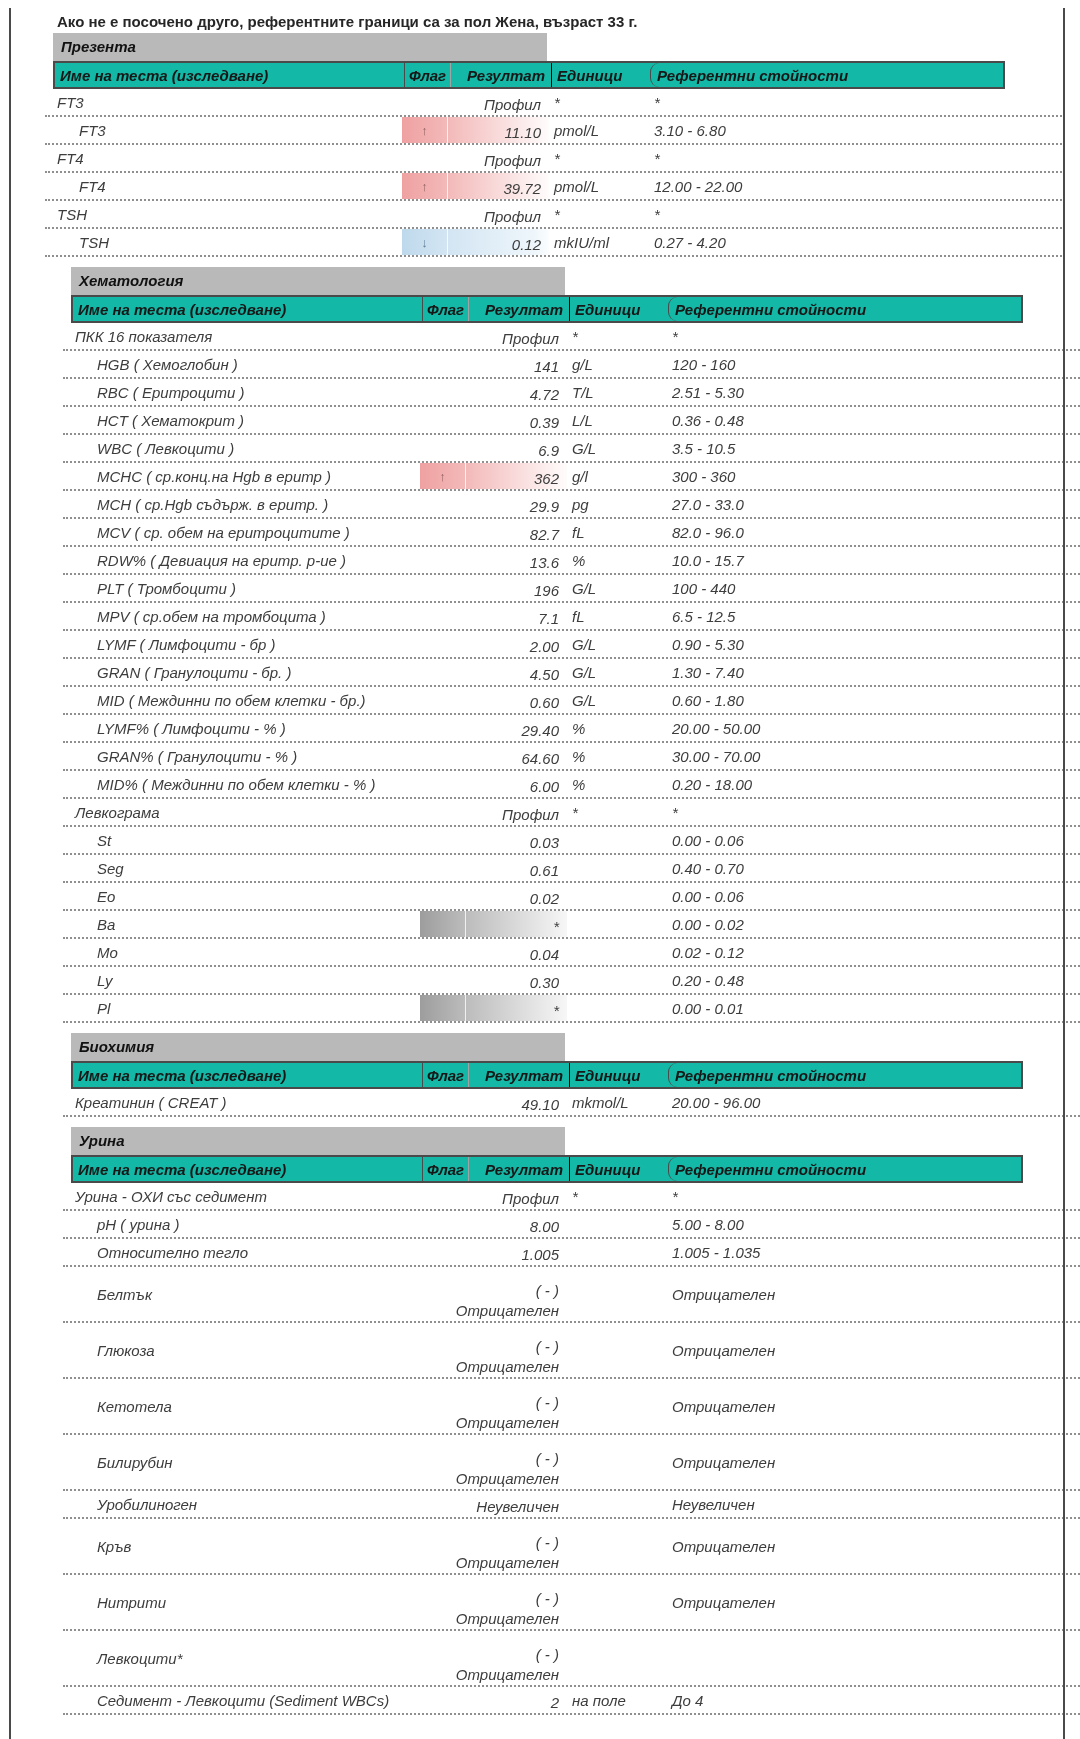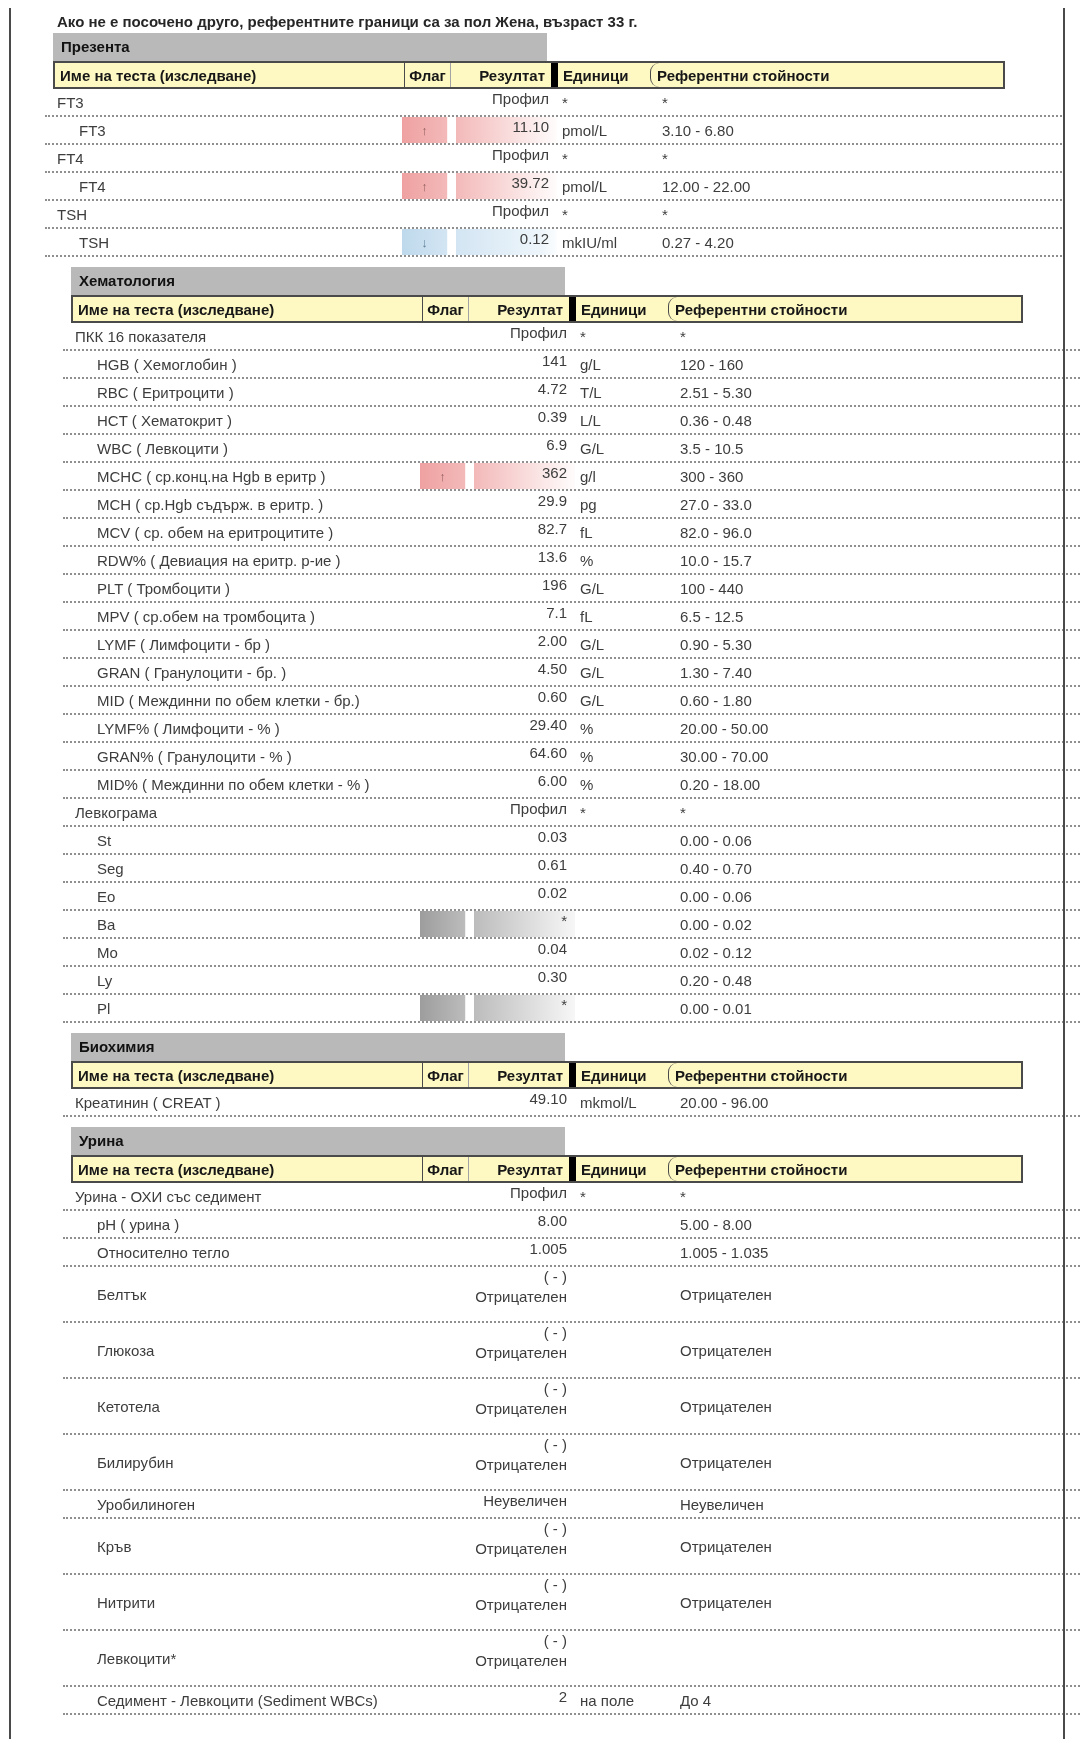--- a/index.html
+++ b/index.html
@@ -8,50 +8,50 @@
     font-family:"Liberation Sans","DejaVu Sans",sans-serif;
     font-size:15px;color:#3d3d3d;
   }
   .vline{position:absolute;top:8px;bottom:0;width:2px;background:#4a4a4a;}
   .vline.left{left:9px;}
   .vline.right{left:1063px;}
   .note{
     padding:13px 0 0 57px;height:33px;box-sizing:border-box;
     font-weight:bold;color:#262626;
   }
-  .section{margin-top:0;}
+  .section{margin-top:0;font-style:italic;}
   .section + .section{margin-top:10px;padding-left:18px;}
   .section-title{
     margin-left:53px;width:494px;height:28px;line-height:28px;
     background:#b9b9b9;color:#111;font-weight:bold;
     padding-left:8px;box-sizing:border-box;
   }
   .thead{
     margin-left:53px;width:952px;height:28px;box-sizing:border-box;
     border:2px solid #4a4a4a;display:flex;font-weight:bold;color:#171717;
-    background:#fef9c3;
+    background:#14b8a6;
     justify-content:space-between;
   }
   .thead .th{box-sizing:border-box;display:flex;align-items:center;height:100%;}
   .th-name{width:349px;padding-left:5px;}
   .th-flag{width:46px;justify-content:center;border-left:1px solid #4a4a4a;}
   .th-result{width:101px;justify-content:flex-end;padding-right:6px;border-left:1px solid #a3a3a3;}
-  .th-units{width:99px;padding-left:5px;border-left:7px solid #000000;}
+  .th-units{width:99px;padding-left:5px;border-left:1px solid #000000;}
   .th-ref{flex:1;padding-left:6px;border-left:1px solid #4a4a4a;border-radius:9px;}
   .rows{margin-left:45px;width:1017px;}
   .row{
     display:flex;height:28px;box-sizing:border-box;
     border-bottom:2px dotted #8f8f8f;align-items:stretch;
   }
   .row.tall{height:56px;}
   .cell{box-sizing:border-box;display:flex;align-items:center;}
   .cell-name{width:357px;padding-left:12px;}
   .row.indent .cell-name{padding-left:34px;}
   .cell-flag{width:46px;justify-content:center;}
-  .cell-result{width:101px;flex-direction:column;justify-content:flex-start;align-items:flex-end;padding-right:8px;margin-left:8px;}
+  .cell-result{width:101px;flex-direction:column;justify-content:flex-end;align-items:flex-end;padding-right:8px;}
   .cell-units{width:99px;padding-left:5px;}
   .cell-ref{width:357px;padding-left:6px;}
   .cell-spacer{flex:1;}
   .result-main,.result-sub{line-height:20px;text-align:right;white-space:nowrap;}
   .result-sub:empty{display:none;}
   .flag-arrow{font-size:13px;line-height:1;}
   
   .hl-high .cell-flag{background:linear-gradient(90deg,#efa1a1 0%,#f3b9b9 100%);border-right:1px solid rgba(255,255,255,.85);}
   .hl-high .cell-result{background:linear-gradient(90deg,#f3b9b9 0%,#fdf2f2 85%,#fffcfc 100%);}
   .hl-high .flag-arrow{color:#8f5f5f;}

